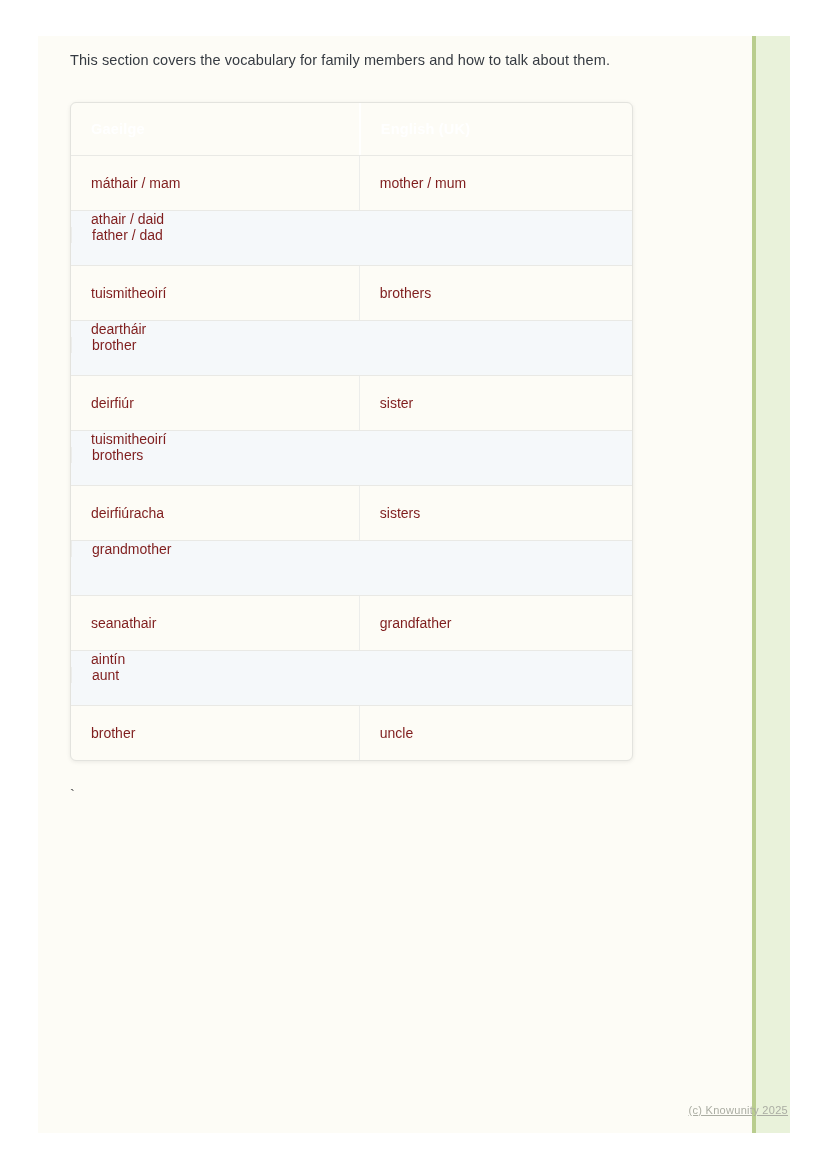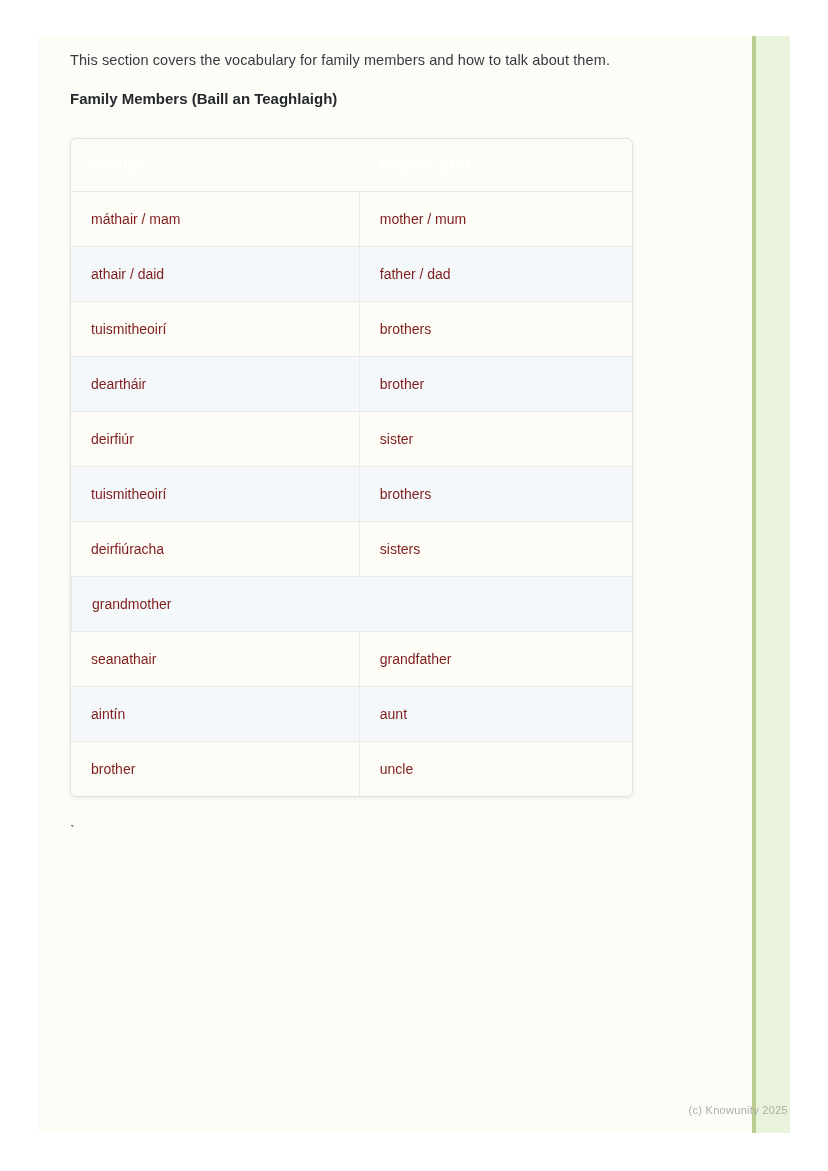--- a/index.html
+++ b/index.html
@@ -39,47 +39,46 @@
     background:#fdfcf6;
   }
   .thead { display:flex; height:52px; }
   .hcell {
     width:51.3%; display:flex; align-items:center; padding-left:20px;
     color:#ffffff; font-size:14.5px; font-weight:600; letter-spacing:0.2px;
   }
   .hcell.second { width:48.7%; border-left:2px solid rgba(255,255,255,0.9); }
 
   .trow { display:flex; height:55px; border-top:1px solid #e9e9e5; background:transparent; }
-  .trow.alt { background:#f5f8fa; }
+  .trow.alt { background:#f5f8fa;flex-direction:column; }
   .tcell {
     width:51.3%; display:flex; align-items:center; padding-left:20px;
     font-size:14px; color:#7f1d1d;
   }
   .tcell.second { width:48.7%; border-left:1px solid #ecedeb; }
 
   .stray { margin-top:26px; font-size:15px; color:#4a4a4a; line-height:16px; }
 
   .footer {
     position:absolute; right:2px; bottom:17px; z-index:3;
-    font-size:11px; color:#abada3; letter-spacing:0.3px;
+    font-size:11px; color:#abada3; letter-spacing:0.3px;text-decoration:underline;
   }
 </style>
 </head>
 <body>
 
 <div class="canvas">
   <div class="page">
 
     <div class="green-strip"></div>
 
     <div class="content">
 
       <p class="intro">This section covers the vocabulary for family members and how to talk about them.</p>
 
-      <div class="heading">Family Members (Baill an Teaghlaigh)</div>
 
       <div class="vtable">
         <div class="thead">
           <div class="hcell">Gaeilge</div>
           <div class="hcell second">English (UK)</div>
         </div>
         <div>
             <div class="trow">
               <div class="tcell">máthair / mam</div>
               <div class="tcell second">mother / mum</div>

